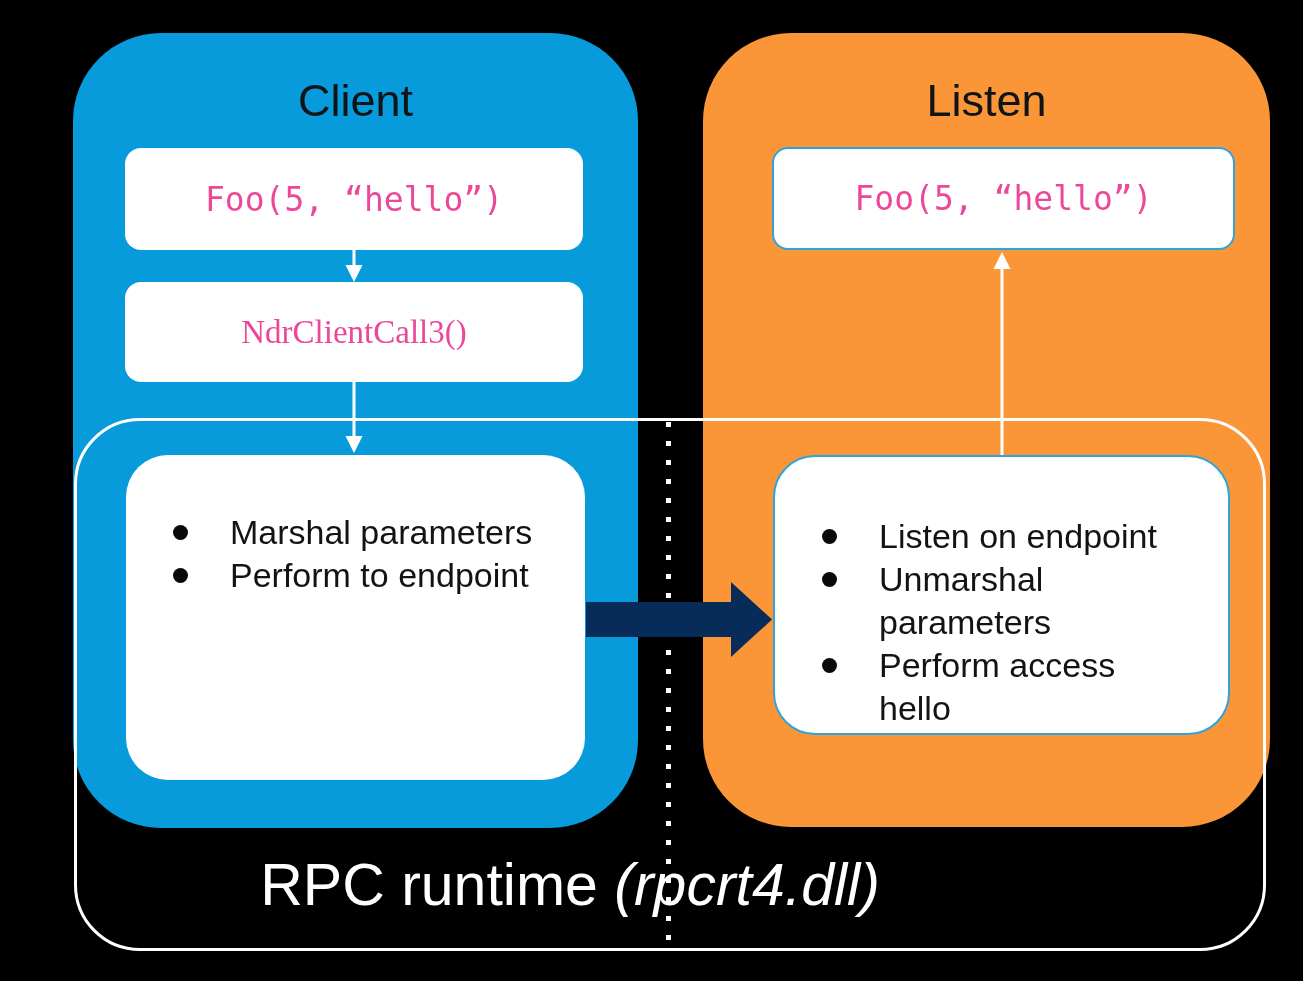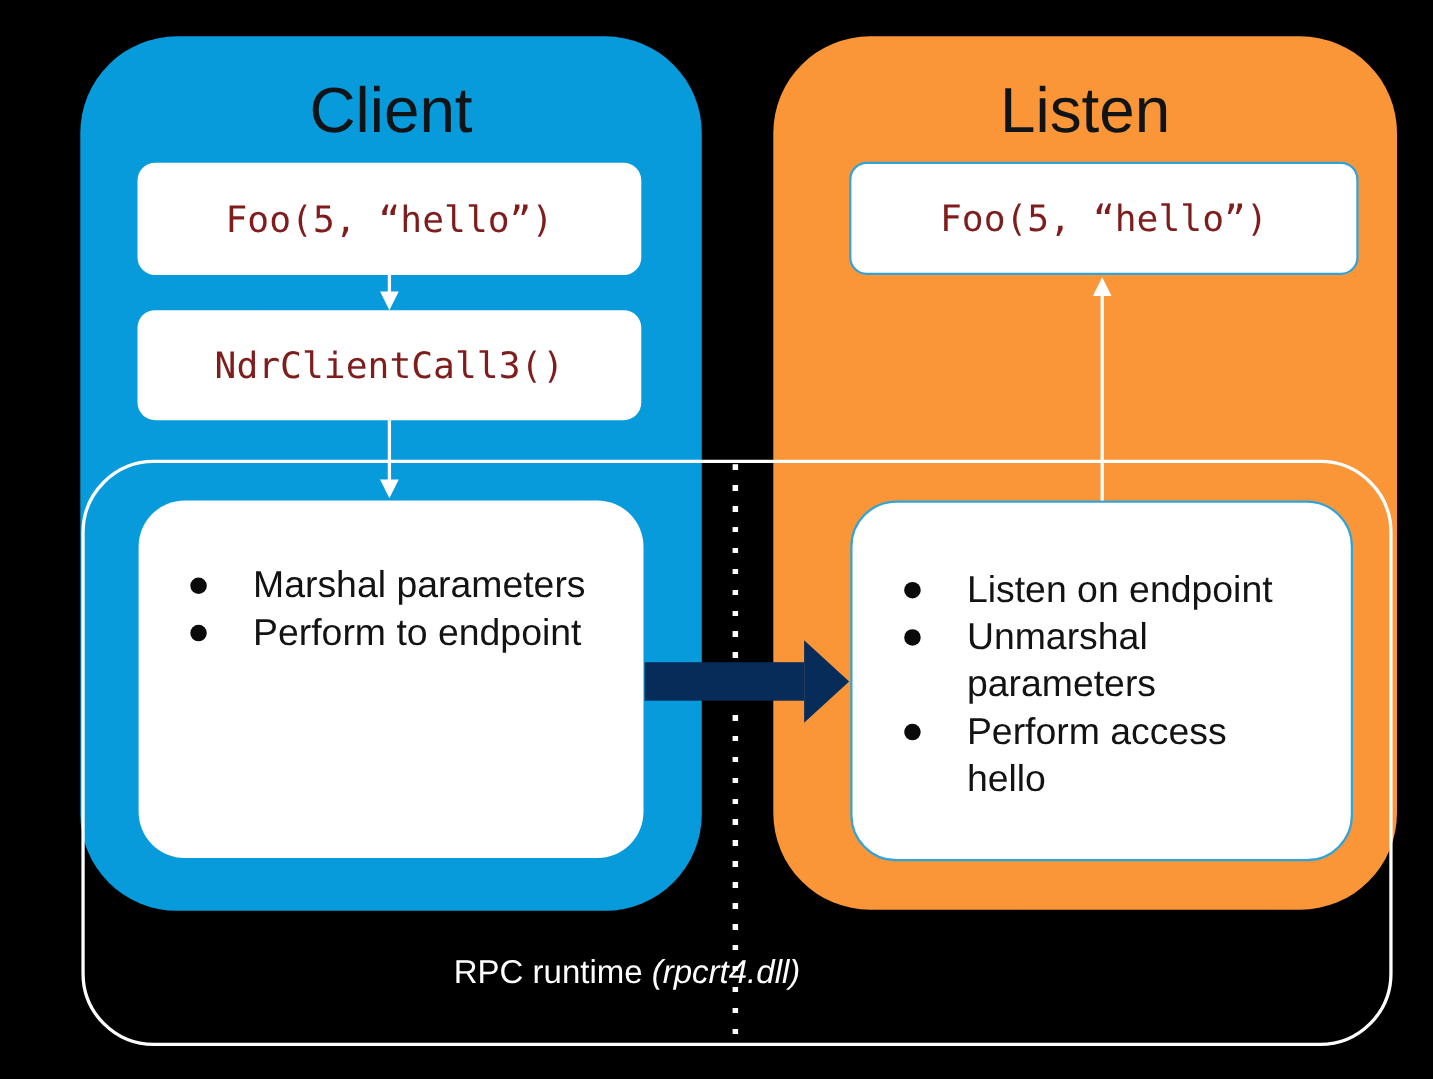--- a/index.html
+++ b/index.html
@@ -4,56 +4,56 @@
 <style>
   html,body{margin:0;padding:0;background:#000;}
   .canvas{
     position:relative;width:1303px;height:981px;background:#000;overflow:hidden;
     font-family:"Liberation Sans",sans-serif;
   }
   .panel{position:absolute;z-index:1;}
   .panel-client{left:73px;top:33px;width:565px;height:795px;background:#089BDC;border-radius:88px;}
   .panel-server{left:703px;top:33px;width:567px;height:794px;background:#FA9638;border-radius:88px;}
   .panel-title{
-    position:absolute;z-index:3;font-size:58px;color:#101417;text-align:center;line-height:50px;
+    position:absolute;z-index:3;font-size:45px;color:#101417;text-align:center;line-height:50px;
   }
   .title-client{left:73px;top:76px;width:565px;}
   .title-server{left:703px;top:76px;width:567px;}
   .runtime-frame{
     position:absolute;z-index:2;left:74px;top:418px;width:1192px;height:533px;
     border:3.5px solid #fff;border-radius:66px;box-sizing:border-box;background:transparent;
   }
   .dotted-line{
     position:absolute;z-index:2;left:666px;top:422px;width:5px;height:528px;
     background:repeating-linear-gradient(180deg,#fff 0 5px,transparent 5px 19px);
   }
   .box{
     position:absolute;z-index:3;background:#fff;border-radius:16px;
     display:flex;align-items:center;justify-content:center;
     font-family:"DejaVu Sans Mono","Liberation Mono",monospace;
-    font-size:33px;color:#7f1d1d;white-space:pre;
+    font-size:33px;color:#ec4899;white-space:pre;
   }
   .box-client-call{left:125px;top:148px;width:458px;height:102px;}
-  .box-client-stub{left:125px;top:282px;width:458px;height:100px;}
+  .box-client-stub{left:125px;top:282px;width:458px;height:100px;font-family:Liberation Serif, serif;}
   .box-server-call{left:772px;top:147px;width:463px;height:103px;border:2.5px solid #2EA4DB;box-sizing:border-box;}
   .steps-box{
     position:absolute;z-index:3;background:#fff;border-radius:42px;box-sizing:border-box;
   }
   .steps-client{left:126px;top:455px;width:459px;height:325px;padding-top:56px;}
-  .steps-server{left:773px;top:455px;width:457px;height:328px;border:2.5px solid #2EA4DB;padding-top:58px;}
+  .steps-server{left:773px;top:455px;width:457px;height:280px;border:2.5px solid #2EA4DB;padding-top:58px;}
   .steps{list-style:none;margin:0;padding:0;}
   .steps li{position:relative;padding-left:104px;font-size:34px;line-height:43px;color:#131313;}
   .bullet-dot{
     position:absolute;left:47px;top:14px;width:15px;height:15px;border-radius:50%;background:#0a0a0a;
   }
   .steps-server .step-label{display:inline-block;width:310px;vertical-align:top;}
   .arrow-overlay{position:absolute;z-index:4;left:0;top:0;pointer-events:none;}
   .runtime-label{
     position:absolute;z-index:5;left:74px;top:858px;width:992px;text-align:center;
-    font-size:30px;color:#fff;line-height:54px;white-space:pre;
+    font-size:59px;color:#fff;line-height:54px;white-space:pre;
   }
   .runtime-label .lib{font-style:italic;}
 </style>
 </head>
 <body>
 
 <div class="canvas">
 
   <div class="panel panel-client"></div>
   <div class="panel panel-server"></div>

